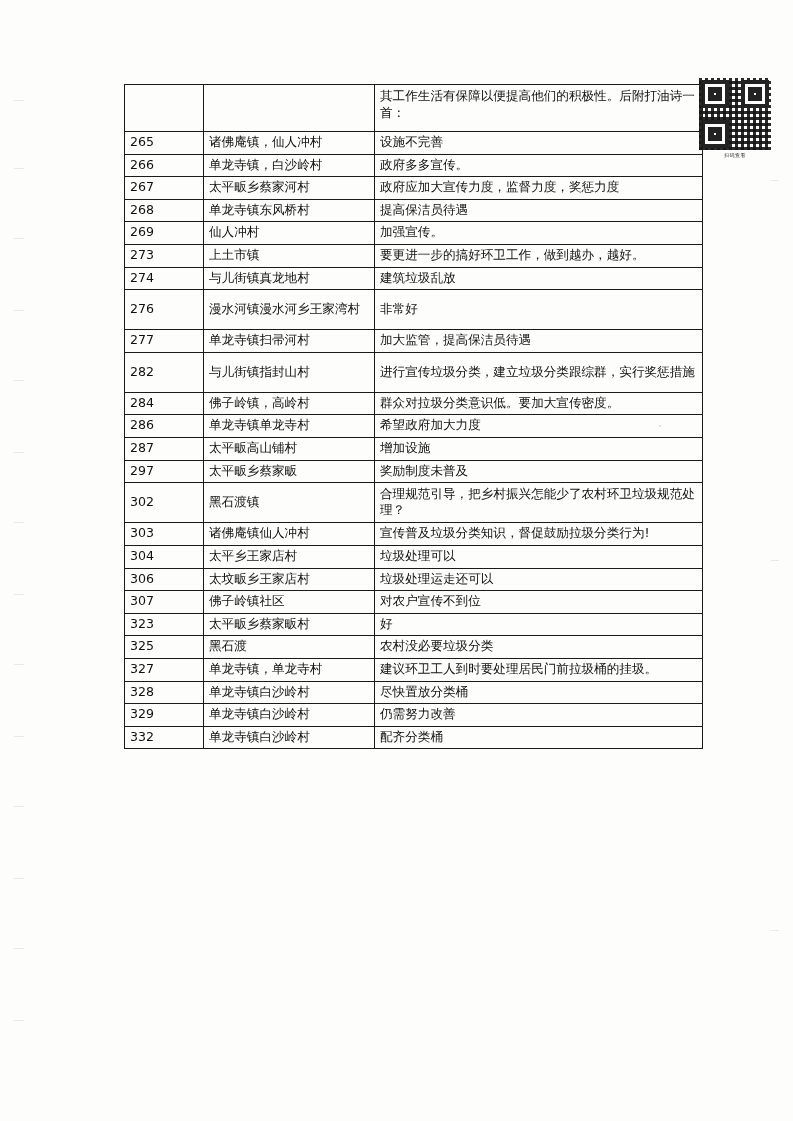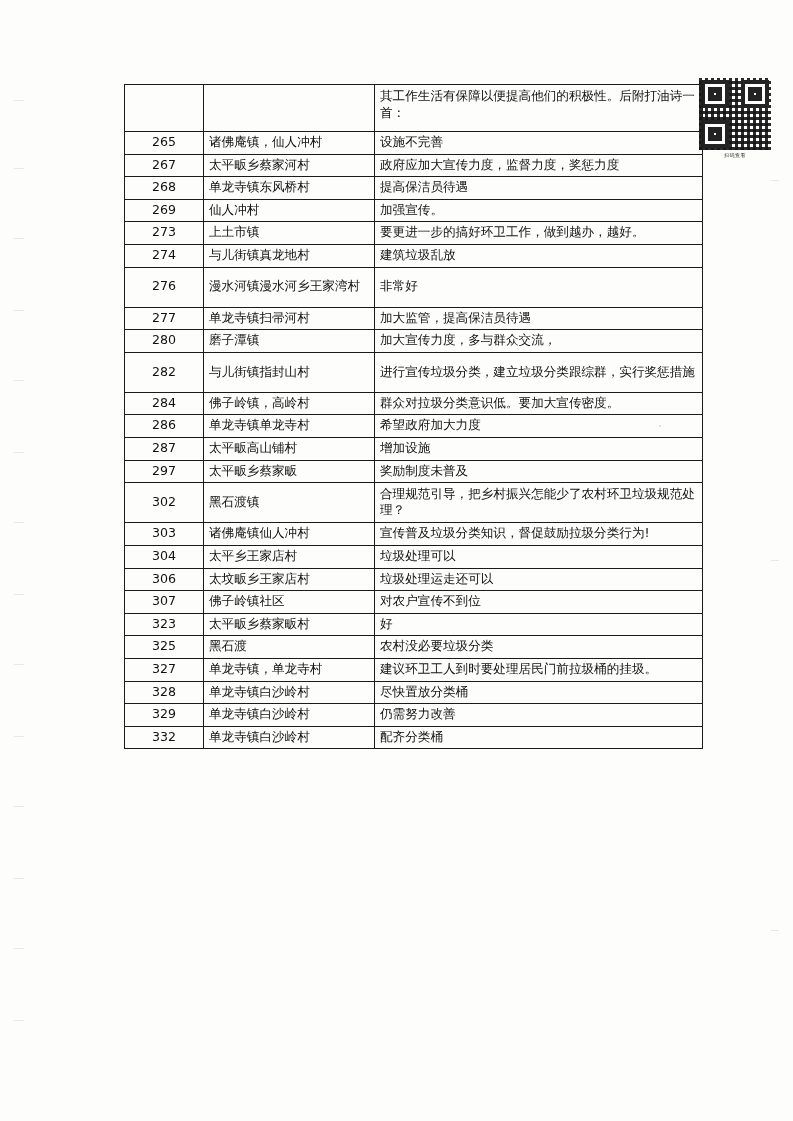--- a/index.html
+++ b/index.html
@@ -45,21 +45,21 @@
     padding: 2px 5px 3px 5px;
     font-size: 12.6px;
     line-height: 1.32;
     color: #111;
     vertical-align: middle;
     font-family: "DejaVu Sans", "Liberation Sans", sans-serif;
     word-break: break-all;
   }
   table.doc-table td.c-num {
     width: 68px;
-    text-align: center;
+    text-align: left;
     white-space: nowrap;
   }
   table.doc-table td.c-place {
     width: 160px;
   }
   table.doc-table td.c-text {
     width: 317px;
   }
   tr.header-row td {
     height: 40px;
@@ -156,20 +156,25 @@
           <td class="c-num"></td>
           <td class="c-place"></td>
           <td class="c-text">其工作生活有保障以便提高他们的积极性。后附打油诗一首：</td>
         </tr>
       <tr>
             <td class="c-num">265</td>
             <td class="c-place">诸佛庵镇，仙人冲村</td>
             <td class="c-text">设施不完善</td>
           </tr>
           <tr>
+            <td class="c-num">266</td>
+            <td class="c-place">单龙寺镇，白沙岭村</td>
+            <td class="c-text">政府多多宣传。</td>
+          </tr>
+          <tr>
             <td class="c-num">267</td>
             <td class="c-place">太平畈乡蔡家河村</td>
             <td class="c-text">政府应加大宣传力度，监督力度，奖惩力度</td>
           </tr>
           <tr>
             <td class="c-num">268</td>
             <td class="c-place">单龙寺镇东风桥村</td>
             <td class="c-text">提高保洁员待遇</td>
           </tr>
           <tr>
@@ -190,25 +195,20 @@
           <tr class="tall">
             <td class="c-num">276</td>
             <td class="c-place">漫水河镇漫水河乡王家湾村</td>
             <td class="c-text">非常好</td>
           </tr>
           <tr>
             <td class="c-num">277</td>
             <td class="c-place">单龙寺镇扫帚河村</td>
             <td class="c-text">加大监管，提高保洁员待遇</td>
           </tr>
-          <tr>
-            <td class="c-num">280</td>
-            <td class="c-place">磨子潭镇</td>
-            <td class="c-text">加大宣传力度，多与群众交流，</td>
-          </tr>
           <tr class="tall">
             <td class="c-num">282</td>
             <td class="c-place">与儿街镇指封山村</td>
             <td class="c-text">进行宣传垃圾分类，建立垃圾分类跟综群，实行奖惩措施</td>
           </tr>
           <tr>
             <td class="c-num">284</td>
             <td class="c-place">佛子岭镇，高岭村</td>
             <td class="c-text">群众对拉圾分类意识低。要加大宣传密度。</td>
           </tr>

